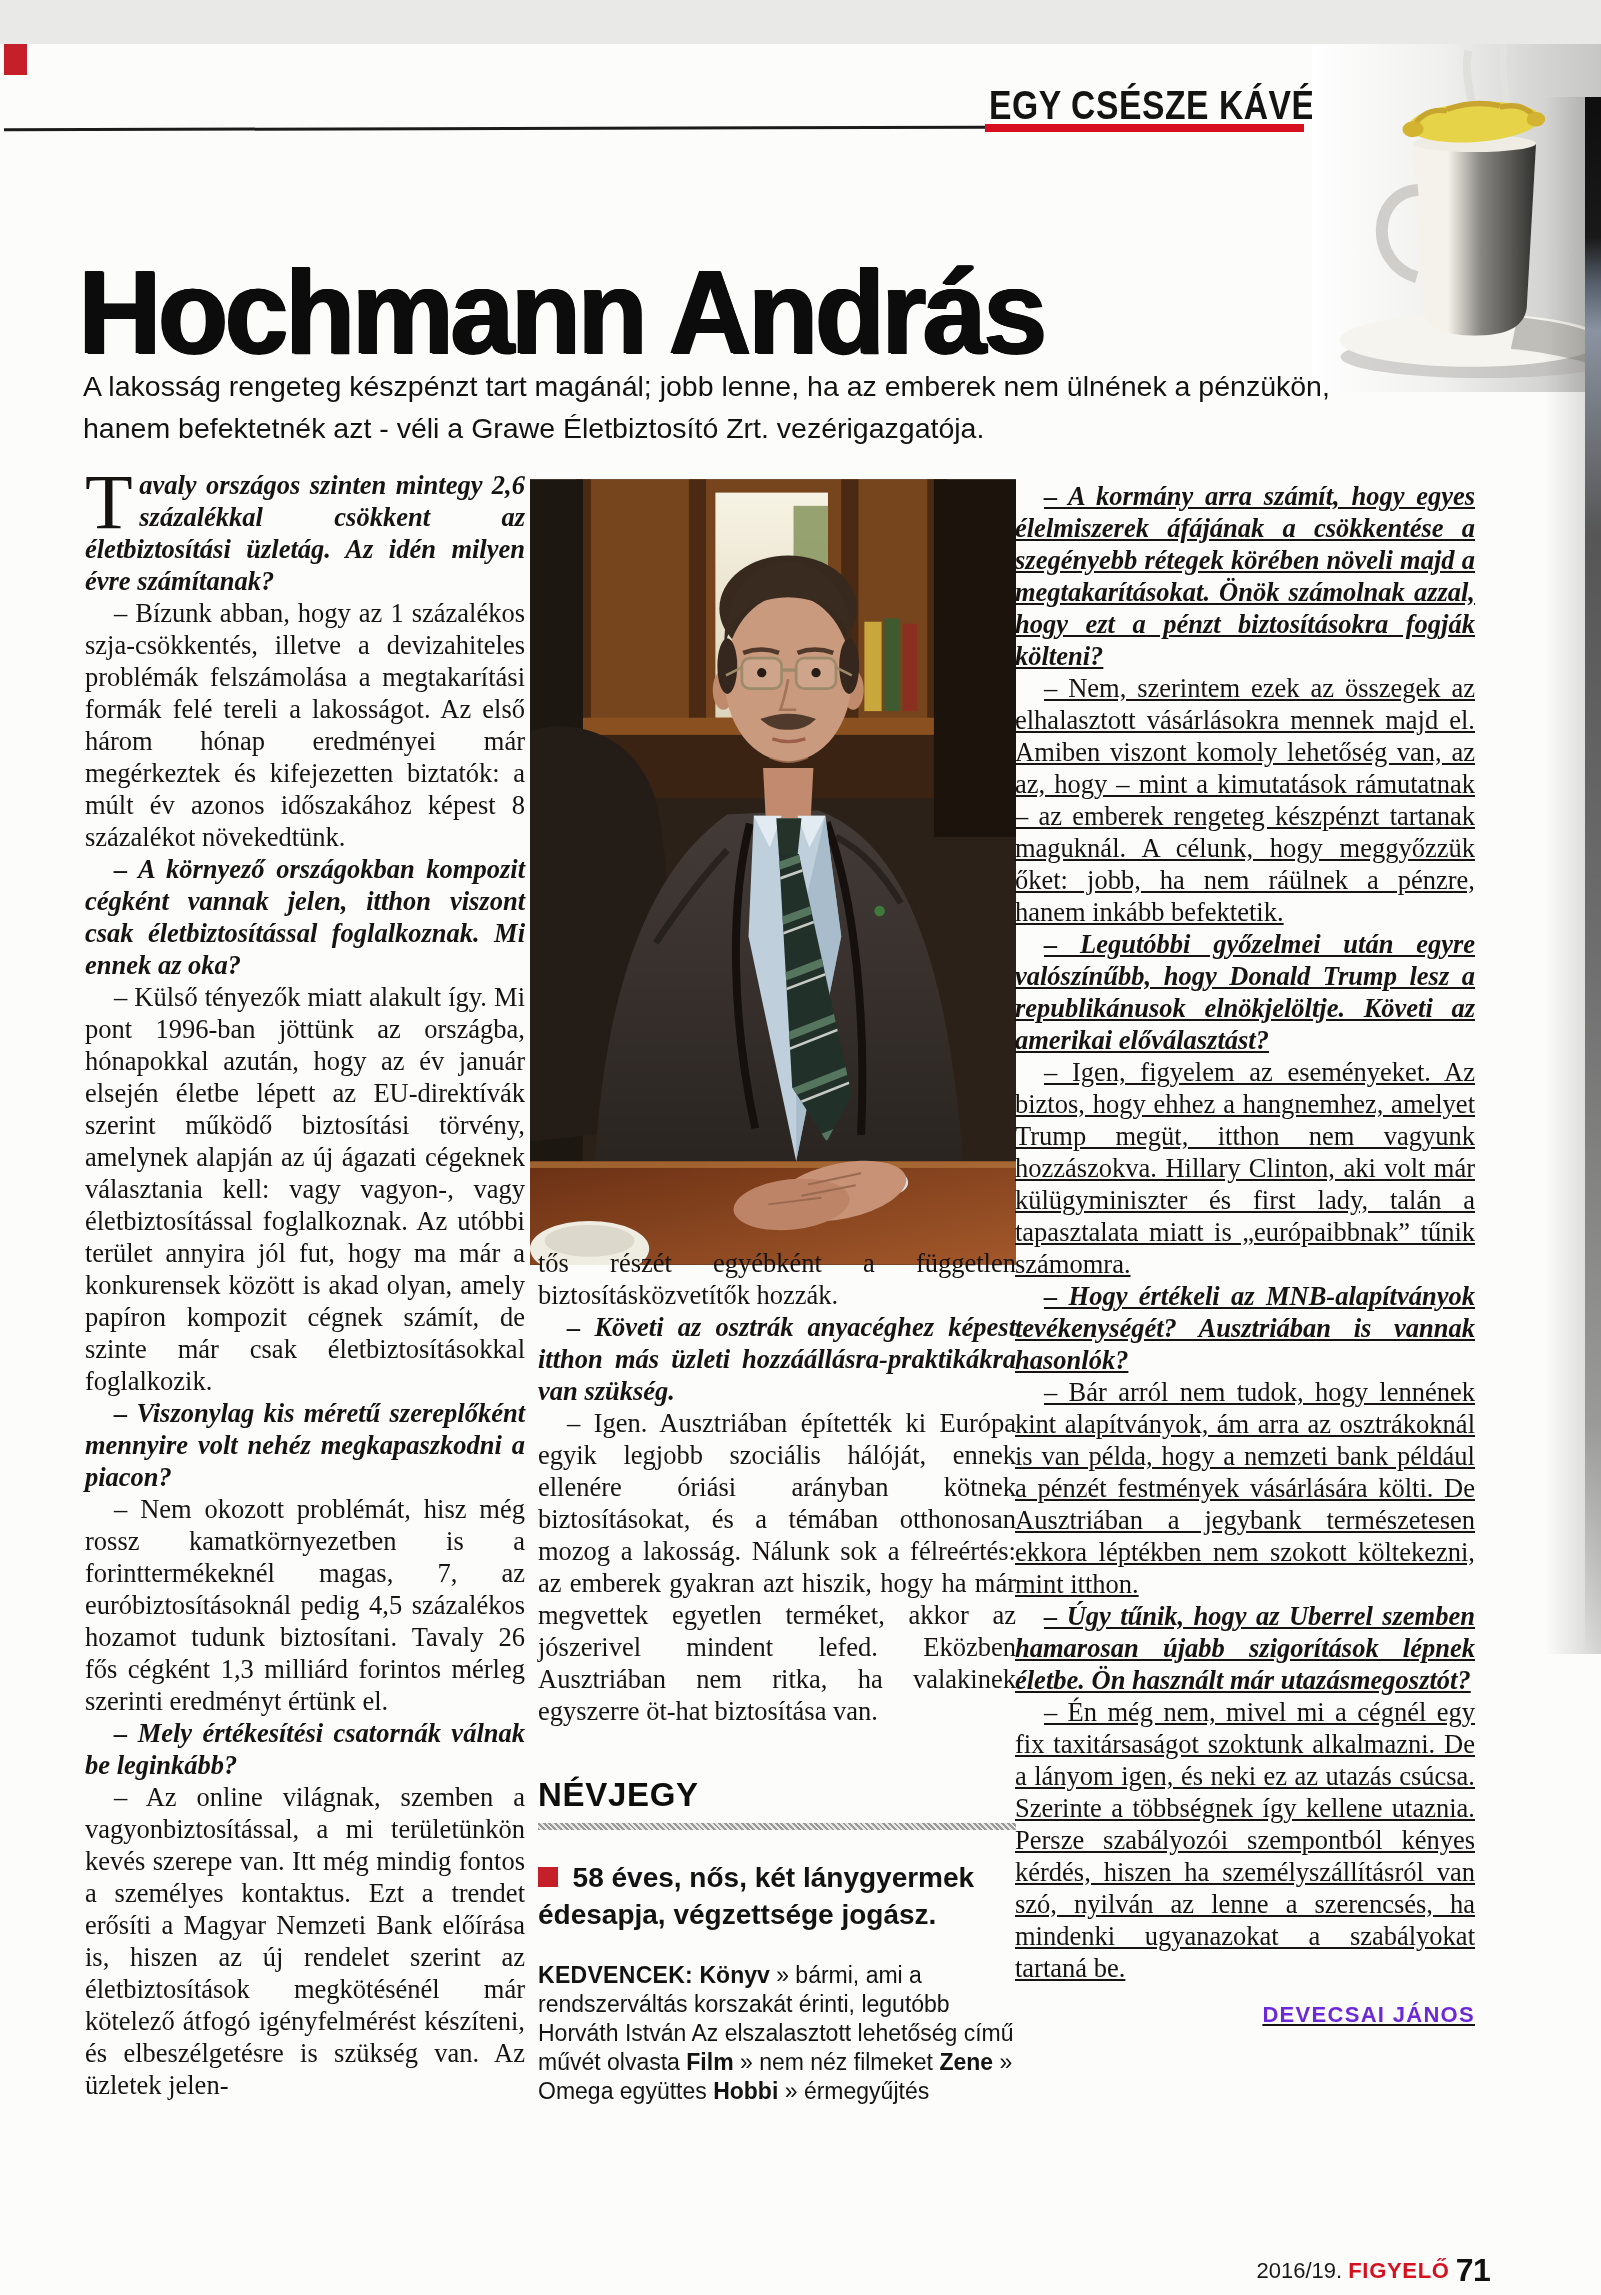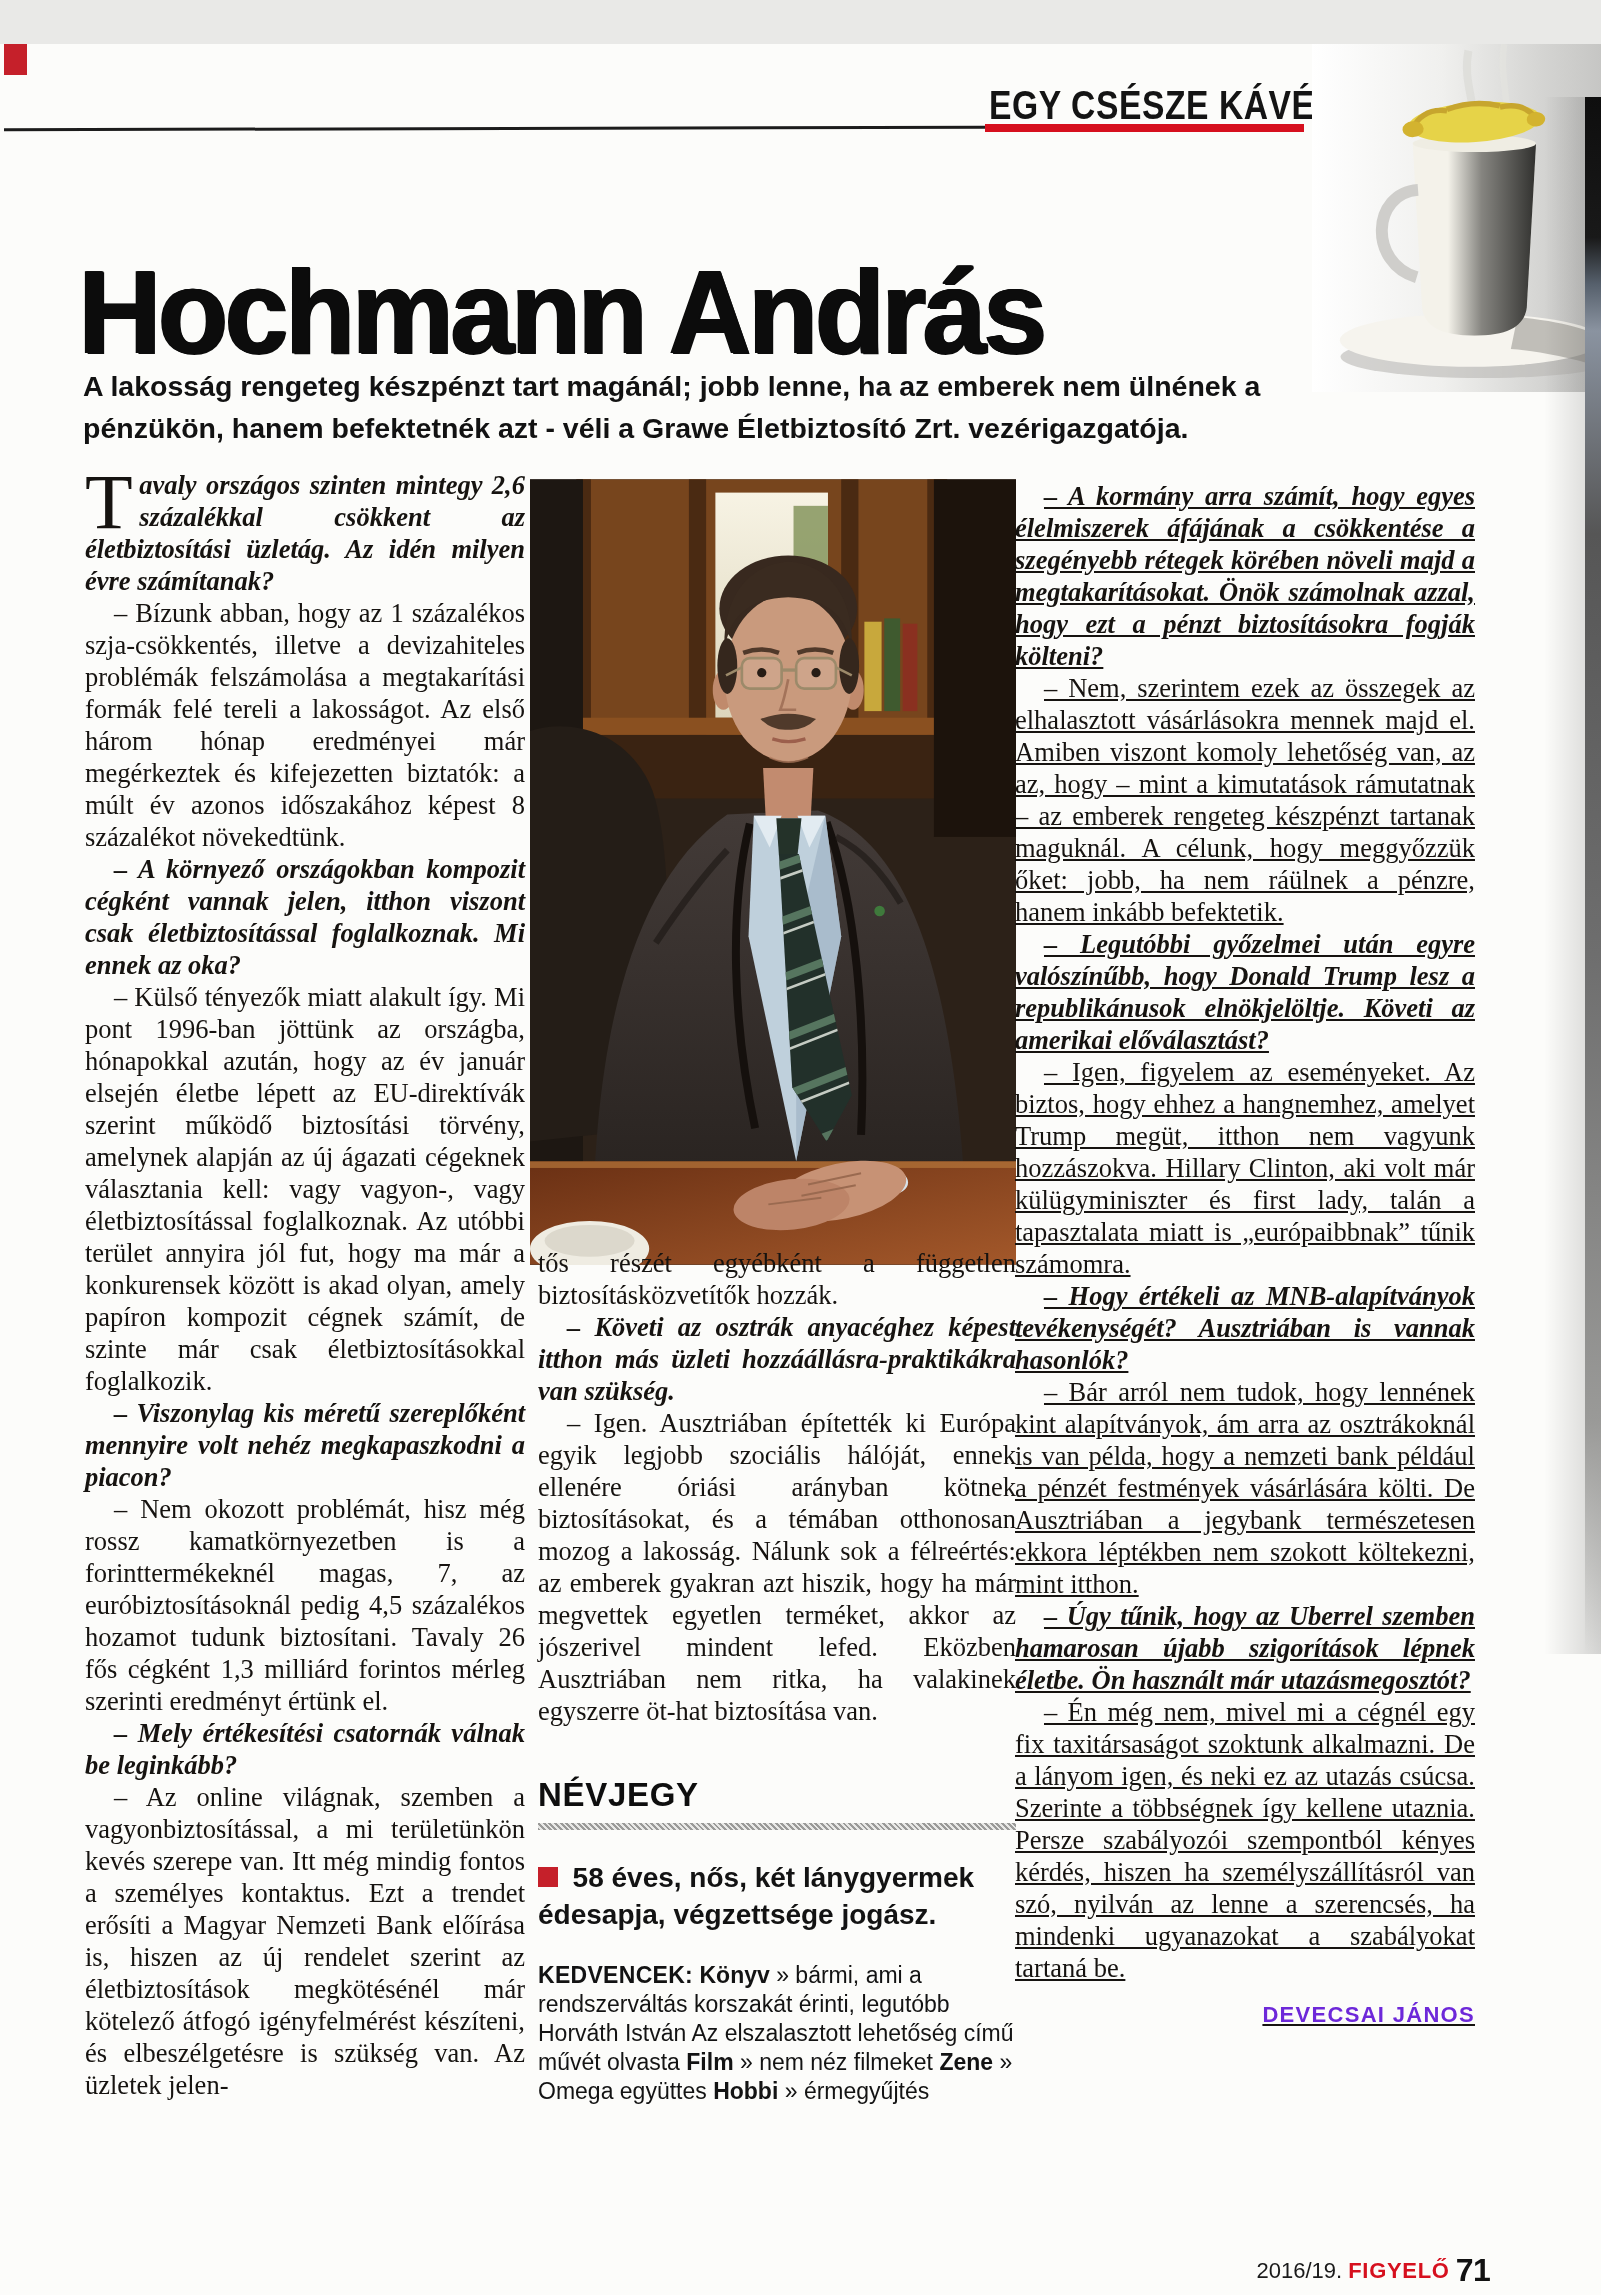--- a/index.html
+++ b/index.html
@@ -26,21 +26,21 @@
     position:absolute;left:78px;top:130px;width:1259px;
     font-family:"Liberation Sans", sans-serif;
     font-weight:bold;font-size:118px;line-height:1;
     letter-spacing:-3.3px;color:#0c0c0c;white-space:nowrap;
     text-shadow:1.3px 0 0 #0c0c0c,-0.7px 0 0 #0c0c0c,2px 0.7px 0 #0c0c0c;
     transform:scaleX(0.97);transform-origin:left top;
   }
   .lead{
     position:absolute;left:83px;top:292px;width:1289px;
     font-family:"Liberation Sans", sans-serif;
-    font-weight:bold;font-size:28.5px;line-height:42px;color:#121212;
+    font-weight:normal;font-size:28.5px;line-height:42px;color:#121212;
   }
   
   .col{position:absolute;font-size:26.5px;line-height:32px;text-align:justify;}
   .col1{left:85px;top:425px;width:440px;}
   .col2{left:538px;top:1203px;width:478px;}
   .col3{left:1015px;top:436px;width:460px;text-decoration:underline;}
   .para{margin:0;text-indent:29px;}
   .para.noindent{text-indent:0;}
   .q{font-weight:bold;font-style:italic;}
   .dropcap{

